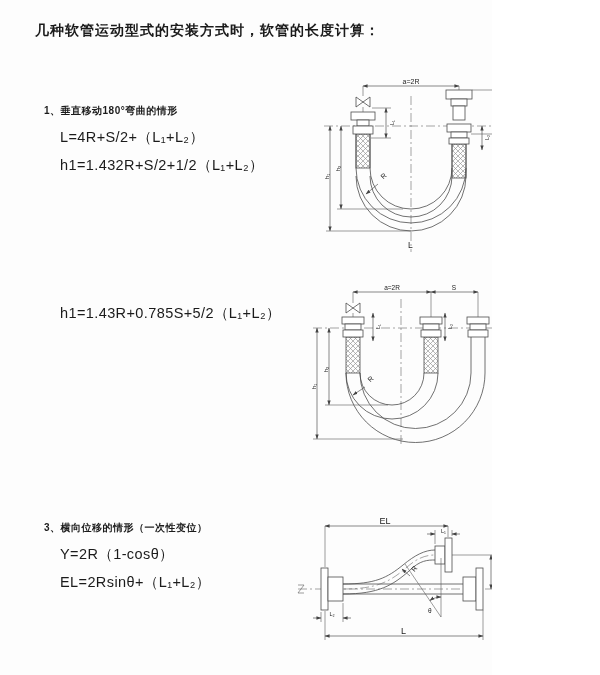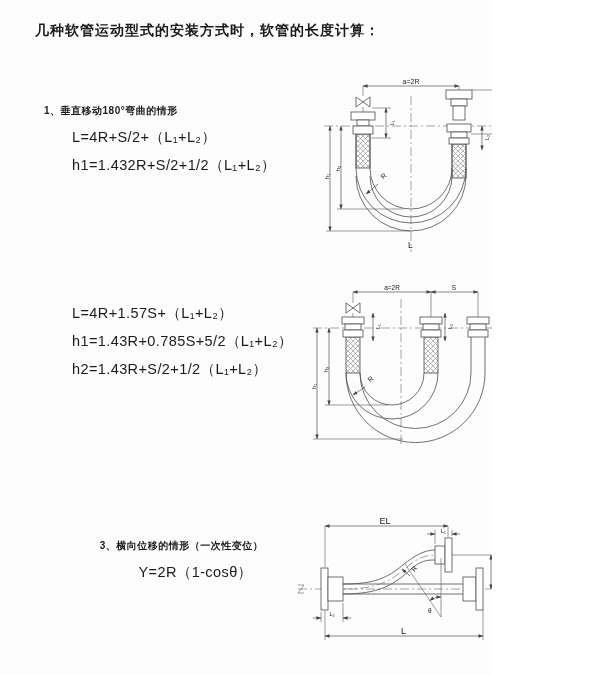--- a/index.html
+++ b/index.html
@@ -1,22 +1,22 @@
 <!DOCTYPE html>
 <html><head>
 <meta charset="utf-8">
 <style>
   html,body{margin:0;padding:0;background:#ffffff;}
   #page{position:relative;width:492px;height:675px;background:#fdfdfd;overflow:hidden;
         font-family:"Liberation Sans","DejaVu Sans",sans-serif;color:#1b1b1b;}
   .title{position:absolute;left:35px;top:22px;font-size:14px;font-weight:bold;letter-spacing:1px;}
   .section{position:absolute;left:44px;width:275px;}
-  .sec1{top:104px;} .sec2{top:299px;} .sec3{top:539px;text-align:center;}
+  .sec1{top:104px;} .sec2{top:299px;} .sec3{top:521px;}
   .heading{font-size:10px;font-weight:bold;letter-spacing:0.5px;margin-bottom:5px;white-space:nowrap;}
-  .formula{font-size:14.5px;line-height:28px;margin-left:28px;letter-spacing:0.4px;white-space:nowrap;}
+  .formula{font-size:14.5px;line-height:28px;margin-left:16px;letter-spacing:0.4px;white-space:nowrap;}
   .diag{position:absolute;}
   .d1{left:308px;top:76px;} .d2{left:303px;top:281px;} .d3{left:293px;top:506px;margin-top:8px;}
   svg{display:block;}
   svg text{font-family:"Liberation Sans","DejaVu Sans",sans-serif;fill:#222;stroke:none;}
   .ln{stroke:#4d4d4d;stroke-width:0.8;fill:none;}
   .thin{stroke:#5a5a5a;stroke-width:0.6;fill:none;}
   .cl{stroke:#6a6a6a;stroke-width:0.6;fill:none;stroke-dasharray:9 3 2 3;}
   .fit{stroke:#4d4d4d;stroke-width:0.8;fill:#ffffff;}
   .dim{stroke:#555;stroke-width:0.7;fill:none;}
 </style>
@@ -98,23 +98,21 @@
       <text x="29" y="94" font-size="6" text-anchor="middle" transform="rotate(-90 29.5 92)">h₂</text>
 
       <text x="74" y="104" font-size="7" transform="rotate(-45 74 102)">R</text>
       <line class="dim" x1="70" y1="108" x2="58" y2="118" marker-end="url(#a1)"></line>
 
       <text x="100" y="172" font-size="8.5">L</text>
     </svg>
   </div>
 
   <div class="section sec2">
-    <div class="formula">L=4R+1.57S+（L₁+L₂）</div>
     <div class="formula">h1=1.43R+0.785S+5/2（L₁+L₂）</div>
-    <div class="formula">h2=1.43R+S/2+1/2（L₁+L₂）</div>
   </div>
 
   <div class="diag d2">
     <svg width="295" height="170" viewBox="0 0 295 170">
       <defs>
         <pattern id="braid2" width="5" height="5" patternUnits="userSpaceOnUse">
           <path d="M0,5 L5,0 M0,0 L5,5" stroke="#8a8a8a" stroke-width="0.6"></path>
         </pattern>
         <marker id="a2" markerWidth="8" markerHeight="8" refX="6.5" refY="3" orient="auto-start-reverse">
           <path d="M0,0.6 L7,3 L0,5.4 z" fill="#444"></path>
@@ -168,20 +166,21 @@
       <text x="22" y="90" font-size="6" text-anchor="middle" transform="rotate(-90 22.5 88)">h₂</text>
 
       <text x="66" y="102" font-size="7" transform="rotate(-45 66 100)">R</text>
       <line class="dim" x1="62" y1="106" x2="50" y2="114" marker-end="url(#a2)"></line>
     </svg>
   </div>
 
   <div class="section sec3">
     <div class="heading">3、横向位移的情形（一次性变位）</div>
     <div class="formula">Y=2R（1-cosθ）</div>
+    <div class="formula">EL=2Rsinθ+（L₁+L₂）</div>
   </div>
 
   <div class="diag d3">
     <svg width="305" height="142" viewBox="0 0 305 142">
       <defs>
         <marker id="a3" markerWidth="8" markerHeight="8" refX="6.5" refY="3" orient="auto-start-reverse">
           <path d="M0,0.6 L7,3 L0,5.4 z" fill="#444"></path>
         </marker>
       </defs>
       <line class="cl" x1="5" y1="75" x2="205" y2="75"></line>

